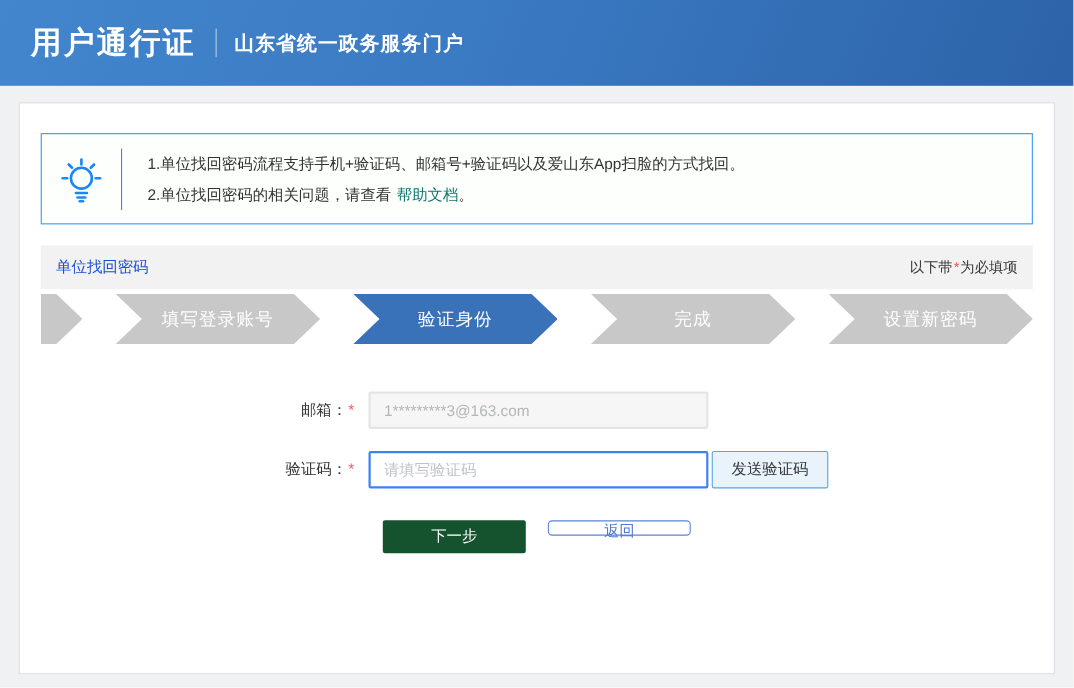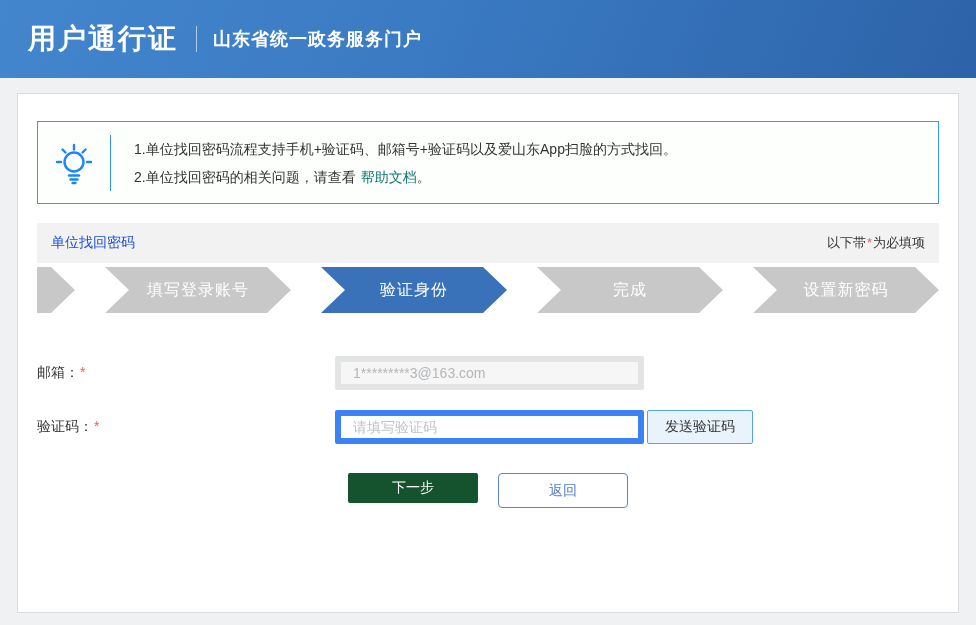--- a/index.html
+++ b/index.html
@@ -71,27 +71,27 @@
     clip-path:polygon(0 0,calc(100% - 24px) 0,100% 50%,calc(100% - 24px) 100%,0 100%,24px 50%);
     color:#fff; font-size:16px; letter-spacing:1px;
     display:flex; align-items:center; justify-content:center;
     flex:none;
   }
   .step.active { background:#3a72ba; }
   
   .form { margin-top:43px; }
   .form-row { display:flex; align-items:center; margin-bottom:20px; }
   .form-label {
-    width:286px; font-size:14px; color:#333;
+    width:286px; text-align:right; font-size:14px; color:#333;
     padding-right:0; flex:none;
   }
   .text-input {
     margin-left:12px;
     width:309px; height:34px;
-    border:6px solid #3b82f6; border-radius:2px;
+    border:2px solid #3b82f6; border-radius:2px;
     padding:0 12px; font-size:14px; color:#555;
     font-family:"Liberation Sans","DejaVu Sans",sans-serif;
     outline:none;
   }
   .text-input::placeholder { color:#bfc3c9; }
   .text-input:disabled {
     background:#f5f6f5; border-color:#e3e5e5; color:#b3b6ba;
   }
   .send-btn {
     margin-left:3px; width:106px; height:34px;
@@ -99,21 +99,21 @@
     font-size:14px; color:#333; cursor:pointer;
     font-family:inherit;
   }
   .actions { margin-top:29px; display:flex; margin-left:311px; }
   .btn-next {
     width:130px; height:30px; background:#14532d; color:#fff;
     border:none; border-radius:2px; font-size:14px; cursor:pointer;
     font-family:inherit;
   }
   .btn-back {
-    margin-left:20px; width:130px; height:35px;
+    margin-left:20px; width:130px; height:14px;
     background:#fff; color:#4d7bce;
     border:1px solid #5b84d6; border-radius:4px;
     font-size:14px; cursor:pointer;
     font-family:inherit;
   }
 </style>
 </head>
 <body>
 
 <div class="header">

